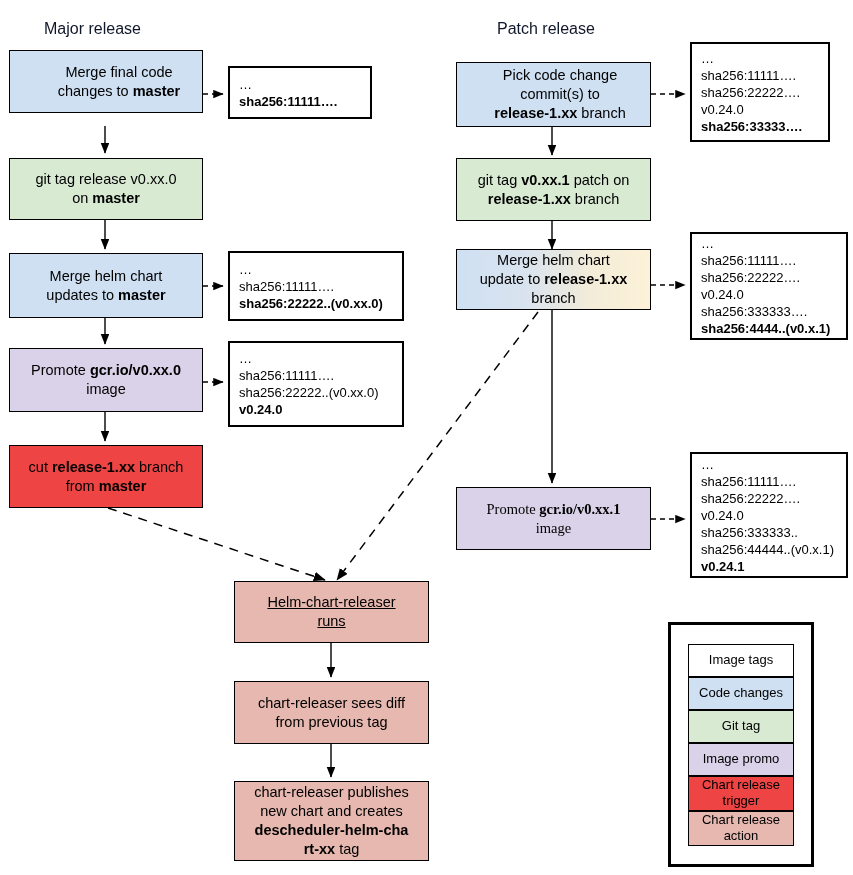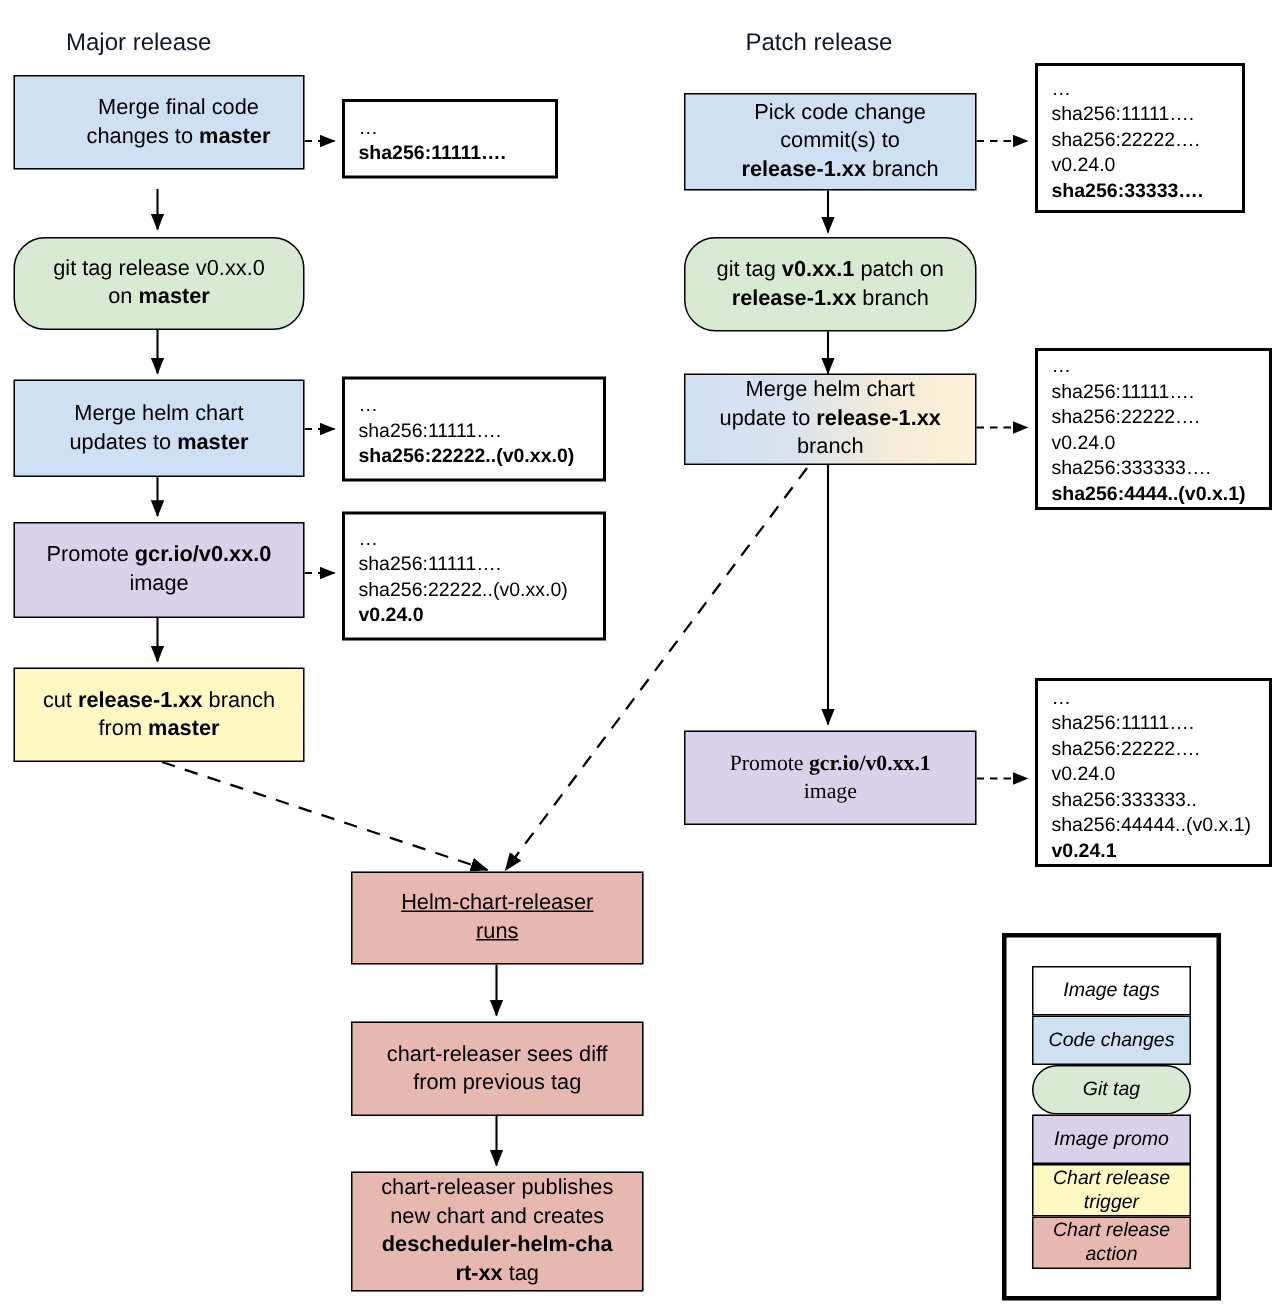--- a/index.html
+++ b/index.html
@@ -62,37 +62,36 @@
     flex-direction: column;
     justify-content: center;
     text-align: left;
   }
   .tagbox .line { white-space: nowrap; }
   .tagbox .line.bold { font-weight: bold; }
   .tagbox .line.dots { letter-spacing: 1px; }
 
   
   .c-code   { background: #cfe0f3; }
-  .c-git    { background: #d9ead3; border-radius: 21px; }
+  .c-git    { background: #d9ead3; }
   .c-promo  { background: #d9d2e9; }
-  .c-trig   { background: #fef9c3; }
+  .c-trig   { background: #ef4444; }
   .c-action { background: #e6b8af; }
   .c-white  { background: #ffffff; }
   .c-mix    { background: linear-gradient(90deg, #cfe0f3 0%, #d9e3ef 35%, #f3ecd8 70%, #fdf2d8 100%); }
 
   #legend {
     position: absolute;
     box-sizing: border-box;
     border: 3px solid #000000;
     background: #ffffff;
     display: flex;
     flex-direction: column;
     align-items: center;
     justify-content: center;
-    font-style: italic;
   }
   #legend-inner { display: flex; flex-direction: column; }
   .legend-item {
     box-sizing: border-box;
     border: 1px solid #000000;
     width: 106px;
     font-size: 13px;
     line-height: 16px;
     text-align: center;
     display: flex;

